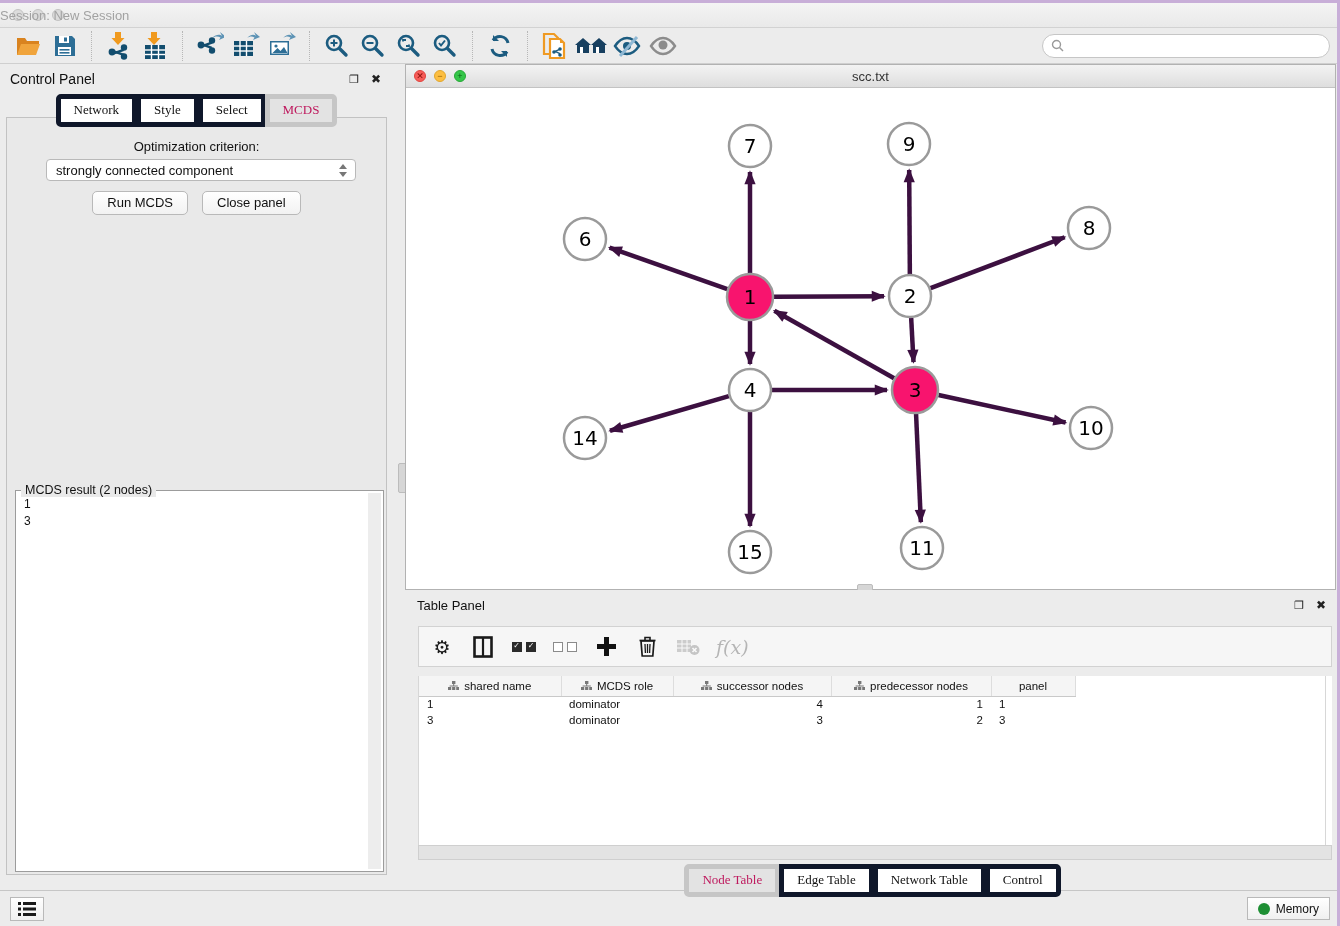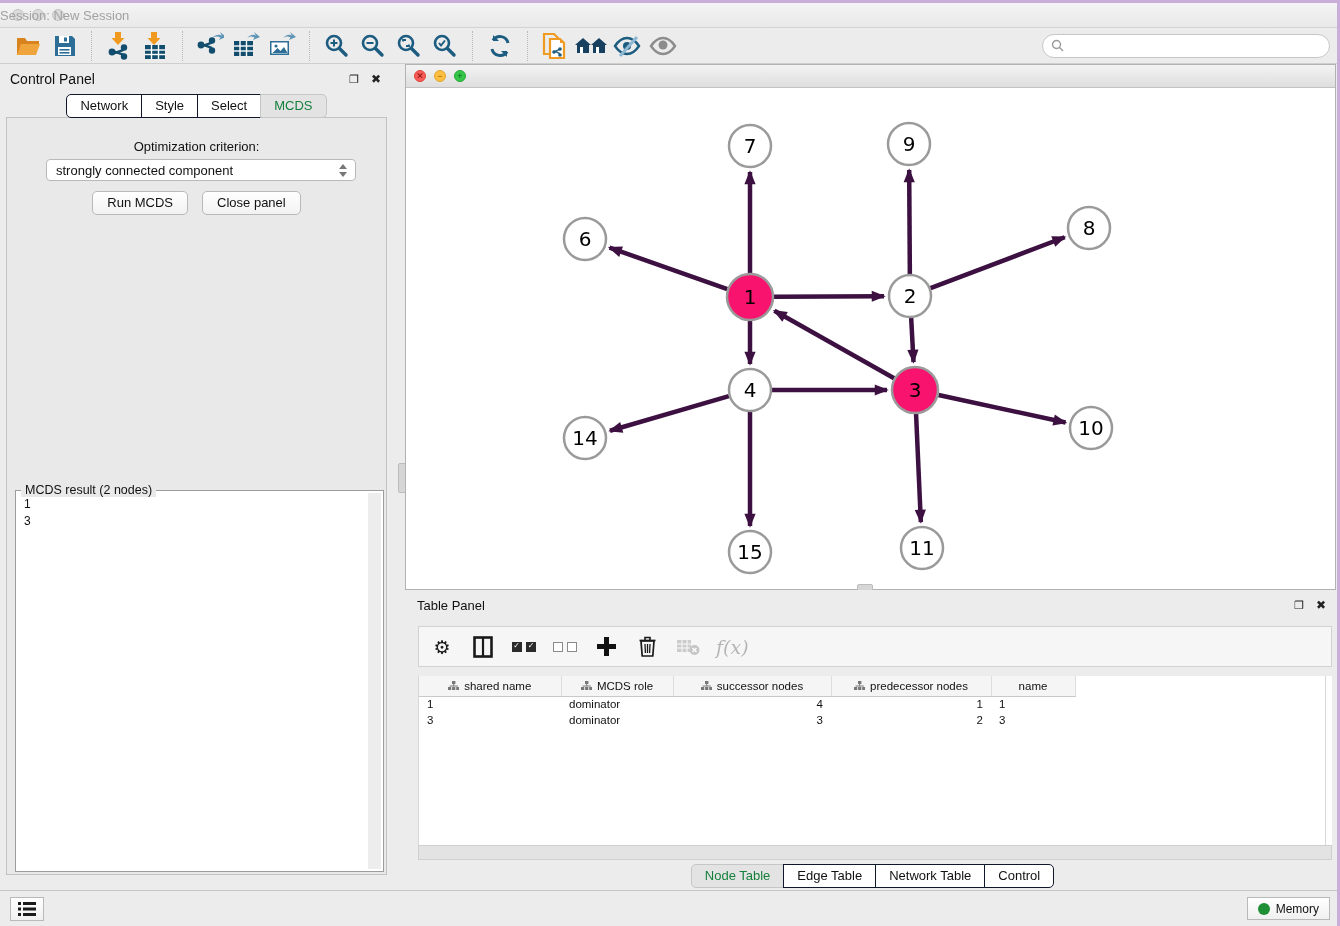--- a/index.html
+++ b/index.html
@@ -30,24 +30,24 @@
 
   
   .control-panel { position:absolute; left:0; top:64px; width:393px; height:818px; background:#ececec; }
   .panel-head { height:30px; display:flex; align-items:center; padding:0 10px; }
   .panel-head .ptitle { font-size:14px; color:#111; }
   .panel-btns { margin-left:auto; display:flex; gap:8px; align-items:center; }
   .pb { font-size:12px; color:#222; width:14px; text-align:center; cursor:default; }
   .pb.float { font-size:11px; }
 
   .seg-tabs { display:flex; justify-content:center; position:relative; z-index:2; }
-  .seg { font-size:13px; padding:3px 13px 4px; background:#fff; border:1px solid #0f172a; margin-left:-1px; color:#111; }
+  .seg { font-size:13px; padding:3px 13px 4px; background:#fff; border:5px solid #0f172a; margin-left:-1px; color:#111;font-family:Liberation Serif, serif; }
   .seg:first-child { border-radius:5px 0 0 5px; margin-left:0; }
   .seg:last-child { border-radius:0 5px 5px 0; }
-  .seg.disabled-selected { background:#e3e3e3; color:#15803d; border-color:#c6c6c6; }
+  .seg.disabled-selected { background:#e3e3e3; color:#be185d; border-color:#c6c6c6; }
 
   .cp-frame { position:absolute; left:6px; top:53px; width:381px; height:758px;
               border:1px solid #c2c2c2; background:#e9e9e9; }
   .opt-label { text-align:center; margin-top:21px; font-size:13px; color:#111; }
   .dropdown { position:absolute; left:39px; top:41px; width:310px; height:22px; background:#fff;
               border:1px solid #b9b9b9; border-radius:4px; display:flex; align-items:center; padding:0 6px 0 9px; }
   .dropdown .dval { font-size:13px; color:#111; flex:1; }
   .stepper { display:flex; flex-direction:column; gap:3px; align-items:center; padding-right:2px; }
   .stepper .up { width:0; height:0; border-left:4px solid transparent; border-right:4px solid transparent; border-bottom:5px solid #777; }
   .stepper .down { width:0; height:0; border-left:4px solid transparent; border-right:4px solid transparent; border-top:5px solid #777; }
@@ -337,20 +337,21 @@
 
 <div class="grip-v"></div>
 
 <div class="net-frame">
   <div class="net-titlebar">
     <div class="traffic" style="padding-left:8px;">
       <span class="light red">✕</span>
       <span class="light yellow">−</span>
       <span class="light green">+</span>
     </div>
+    <div class="net-title">scc.txt</div>
   </div>
   <div class="net-canvas">
     <svg id="graph-svg" width="929" height="501">
         <defs>
           <marker id="arrow" viewBox="0 0 12 12" refX="10.5" refY="6" markerWidth="16" markerHeight="14" orient="auto" markerUnits="userSpaceOnUse">
             <path d="M0,1.2 L12,6 L0,10.8 z" fill="#3c1040"></path>
           </marker>
         </defs>
         <line x1="344" y1="185" x2="344" y2="84" stroke="#3c1040" stroke-width="4.5" marker-end="url(#arrow)"></line>
         <line x1="321.35811677585554" y1="201.0410349878765" x2="203.52870682615648" y2="159.62221209646714" stroke="#3c1040" stroke-width="4.5" marker-end="url(#arrow)"></line>
@@ -510,21 +511,21 @@
                 <rect x="8.2" y="6" width="3.2" height="3" fill="#777"></rect>
               </svg><span>successor nodes</span></th>
             <th><svg width="11" height="10" class="hicon">
                 <rect x="4" y="0" width="3.4" height="3" fill="#777"></rect>
                 <line x1="5.7" y1="3" x2="5.7" y2="5" stroke="#777"></line>
                 <line x1="1.6" y1="5" x2="9.8" y2="5" stroke="#777"></line>
                 <rect x="0" y="6" width="3.2" height="3" fill="#777"></rect>
                 <rect x="4.1" y="6" width="3.2" height="3" fill="#777"></rect>
                 <rect x="8.2" y="6" width="3.2" height="3" fill="#777"></rect>
               </svg><span>predecessor nodes</span></th>
-            <th><span>name</span></th>
+            <th><span>panel</span></th>
           </tr>
         </thead>
         <tbody>
           <tr>
             <td style="text-align: left;">1</td>
             <td style="text-align: left;">dominator</td>
             <td style="text-align: right;">4</td>
             <td style="text-align: right;">1</td>
             <td style="text-align: left;">1</td>
           </tr>

